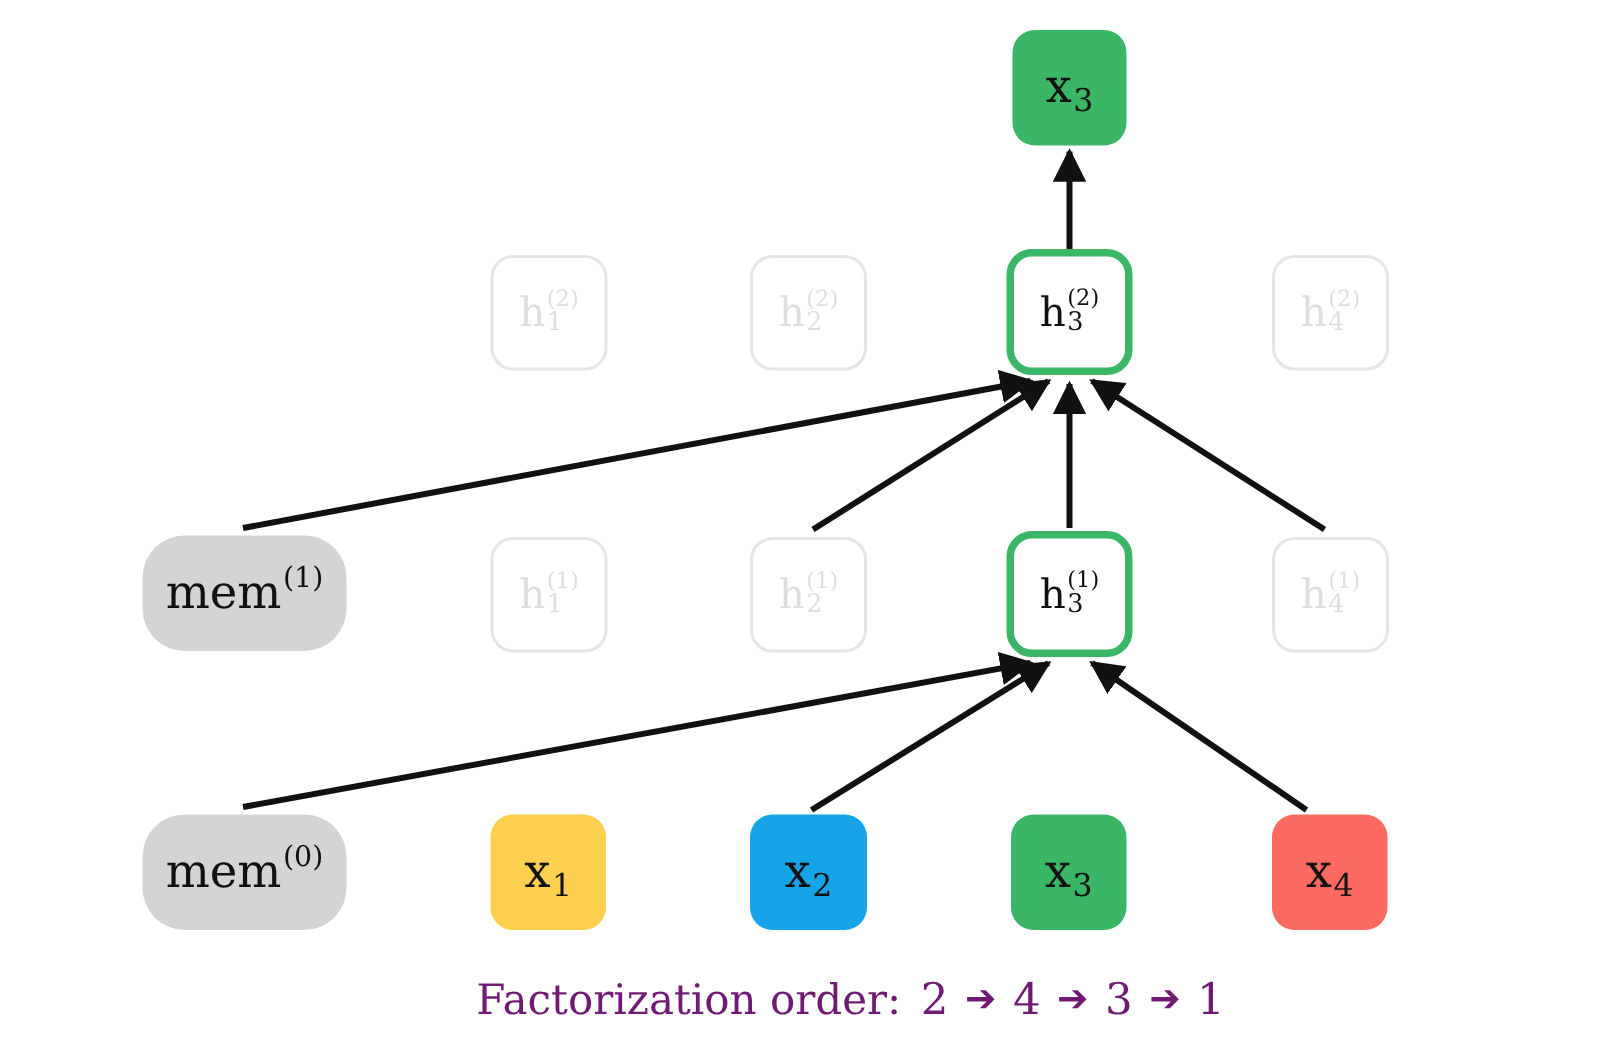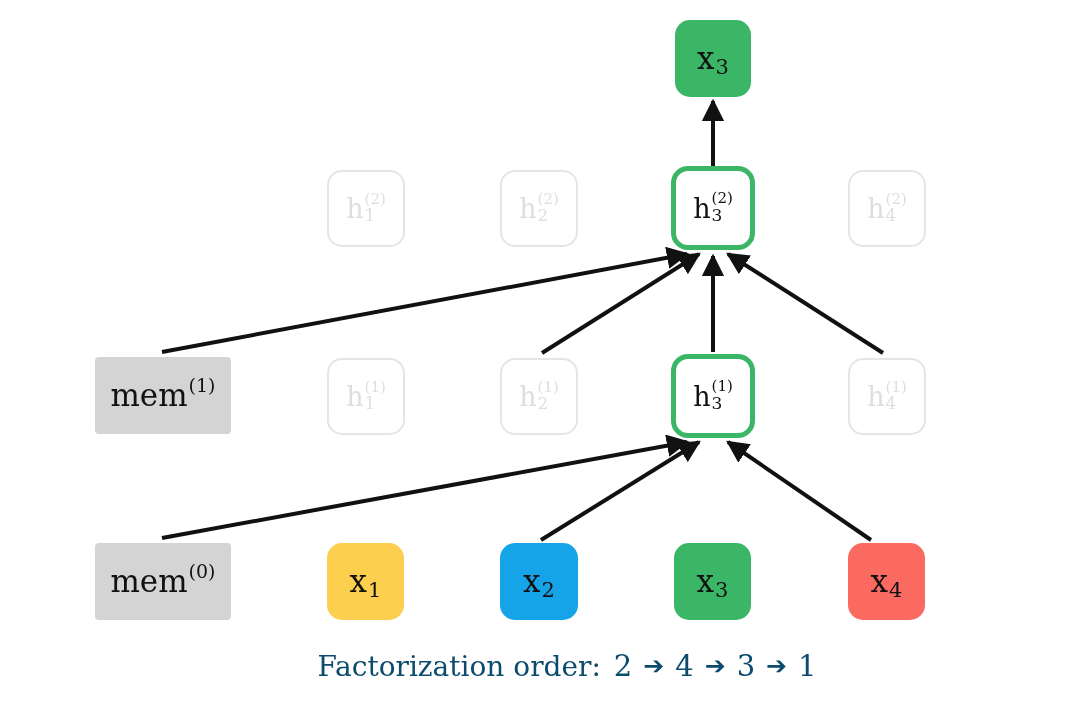--- a/index.html
+++ b/index.html
@@ -24,21 +24,21 @@
     display: flex;
     align-items: center;
     justify-content: center;
     border-radius: 15px;
     font-family: "DejaVu Serif", serif;
   }
   .fill-green  { background: var(--green); }
   .fill-blue   { background: var(--blue); }
   .fill-yellow { background: var(--yellow); }
   .fill-red    { background: var(--red); }
-  .fill-gray   { background: var(--gray); border-radius: 4px; }
+  .fill-gray   { background: var(--gray); border-radius: 28px; }
   .faded {
     background: #ffffff;
     border: 2px solid var(--faded-border);
     color: var(--faded-text);
   }
   .outlined {
     background: #ffffff;
     border: 5px solid var(--green);
     border-radius: 17px;
   }
@@ -55,21 +55,21 @@
   .sb { font-size: 17px; line-height: 1.05; }
   .sp.lone { font-size: 19px; transform: translateY(-10px); margin-left: 1px; }
   .sb.lone { font-size: 21px; transform: translateY(9px); margin-left: 1px; }
   #caption {
     position: absolute;
     top: 649px;
     left: 567px;
     transform: translateX(-50%);
     white-space: nowrap;
     font-size: 28px;
-    color: #0c4a6e;
+    color: #701a75;
     display: flex;
     align-items: center;
   }
   #caption .order-seq { display: inline-flex; align-items: center; margin-left: 13px; }
   #caption .order-num { font-size: 29px; }
   .cap-arrow {
     font-family: "DejaVu Sans", sans-serif;
     font-weight: bold;
     font-size: 25px;
     margin: 0 11px;

